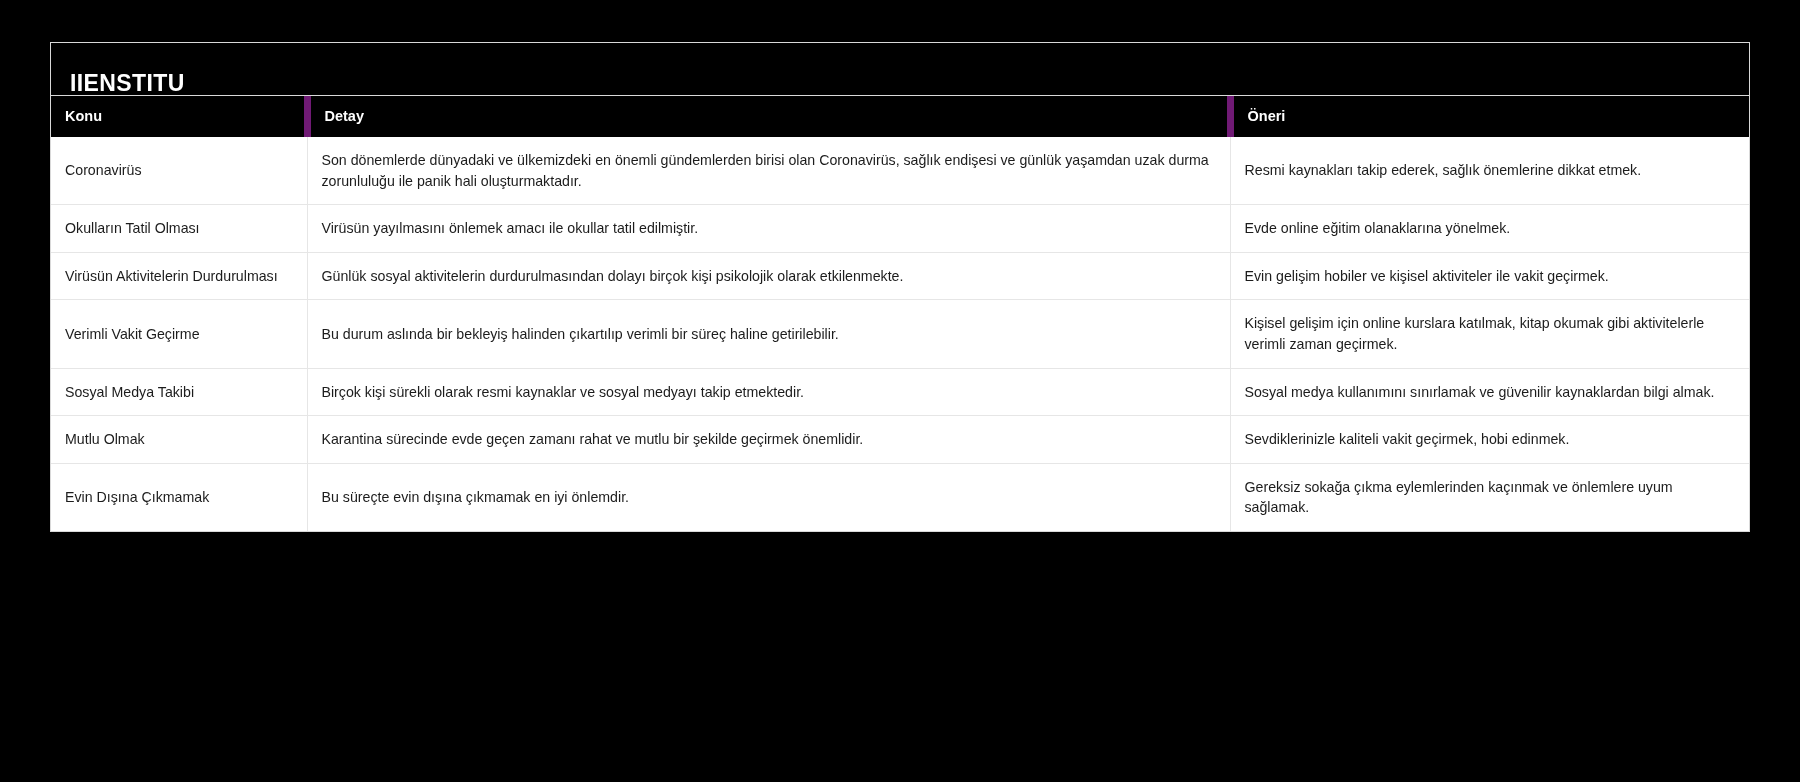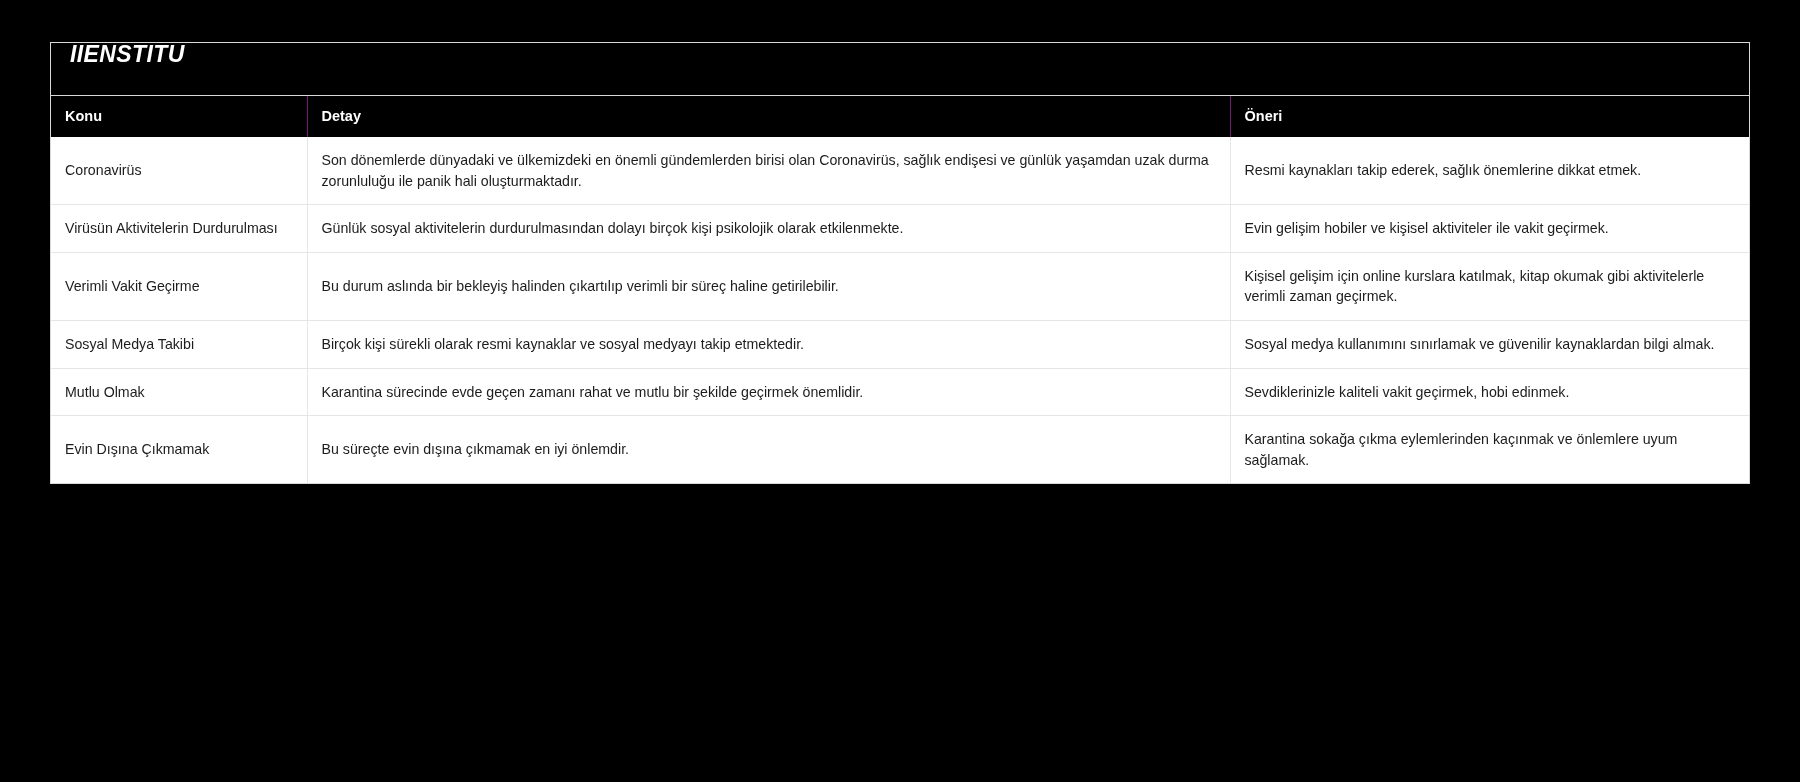--- a/index.html
+++ b/index.html
@@ -35,23 +35,22 @@
     overflow: hidden;
   }
 
   
   .title-band {
     background: #000000;
     border-bottom: 1px solid #d9d9d9;
     box-sizing: border-box;
     height: 53px;
     display: flex;
-    align-items: flex-start;
+    align-items: flex-end;
     padding: 0 19px;
-    font-style: italic;
   }
   .brand-title {
     color: #ffffff;
     font-size: 23px;
     font-weight: bold;
     letter-spacing: 0.4px;
     line-height: 1;
   }
 
   
@@ -66,21 +65,21 @@
   col.col-detay  { width: 923px; }
   col.col-oneri  { width: 519px; }
 
   thead th {
     background: #000000;
     color: #ffffff;
     font-size: 14.5px;
     font-weight: bold;
     text-align: left;
     padding: 12px 14px 13px 14px;
-    border-right: 1px solid #701a75;
+    border-right: 7px solid #701a75;
     box-sizing: border-box;
     vertical-align: middle;
     height: 40px;
   }
   thead th:last-child { border-right: none; }
 
   tbody td {
     background: #ffffff;
     color: #1c1c1c;
     font-size: 14.2px;
@@ -133,20 +132,25 @@
           <th>Öneri</th>
         </tr>
       </thead>
       <tbody id="table-body">
           <tr>
             <td class="cell-konu">Coronavirüs</td>
             <td class="cell-detay">Son dönemlerde dünyadaki ve ülkemizdeki en önemli gündemlerden birisi olan Coronavirüs, sağlık endişesi ve günlük yaşamdan uzak durma zorunluluğu ile panik hali oluşturmaktadır.</td>
             <td class="cell-oneri">Resmi kaynakları takip ederek, sağlık önemlerine dikkat etmek.</td>
           </tr>
           <tr>
+            <td class="cell-konu">Okulların Tatil Olması</td>
+            <td class="cell-detay">Virüsün yayılmasını önlemek amacı ile okullar tatil edilmiştir.</td>
+            <td class="cell-oneri">Evde online eğitim olanaklarına yönelmek.</td>
+          </tr>
+          <tr>
             <td class="cell-konu">Virüsün Aktivitelerin Durdurulması</td>
             <td class="cell-detay">Günlük sosyal aktivitelerin durdurulmasından dolayı birçok kişi psikolojik olarak etkilenmekte.</td>
             <td class="cell-oneri">Evin gelişim hobiler ve kişisel aktiviteler ile vakit geçirmek.</td>
           </tr>
           <tr>
             <td class="cell-konu">Verimli Vakit Geçirme</td>
             <td class="cell-detay">Bu durum aslında bir bekleyiş halinden çıkartılıp verimli bir süreç haline getirilebilir.</td>
             <td class="cell-oneri">Kişisel gelişim için online kurslara katılmak, kitap okumak gibi aktivitelerle verimli zaman geçirmek.</td>
           </tr>
           <tr>
@@ -155,21 +159,21 @@
             <td class="cell-oneri">Sosyal medya kullanımını sınırlamak ve güvenilir kaynaklardan bilgi almak.</td>
           </tr>
           <tr>
             <td class="cell-konu">Mutlu Olmak</td>
             <td class="cell-detay">Karantina sürecinde evde geçen zamanı rahat ve mutlu bir şekilde geçirmek önemlidir.</td>
             <td class="cell-oneri">Sevdiklerinizle kaliteli vakit geçirmek, hobi edinmek.</td>
           </tr>
           <tr>
             <td class="cell-konu">Evin Dışına Çıkmamak</td>
             <td class="cell-detay">Bu süreçte evin dışına çıkmamak en iyi önlemdir.</td>
-            <td class="cell-oneri">Karantina sokağa çıkma eylemlerinden kaçınmak ve önlemlere uyum sağlamak.</td>
+            <td class="cell-oneri">Gereksiz sokağa çıkma eylemlerinden kaçınmak ve önlemlere uyum sağlamak.</td>
           </tr>
         </tbody>
     </table>
 
   </div>
 
   <div class="bottom-mask"></div>
 
 </div>
 

